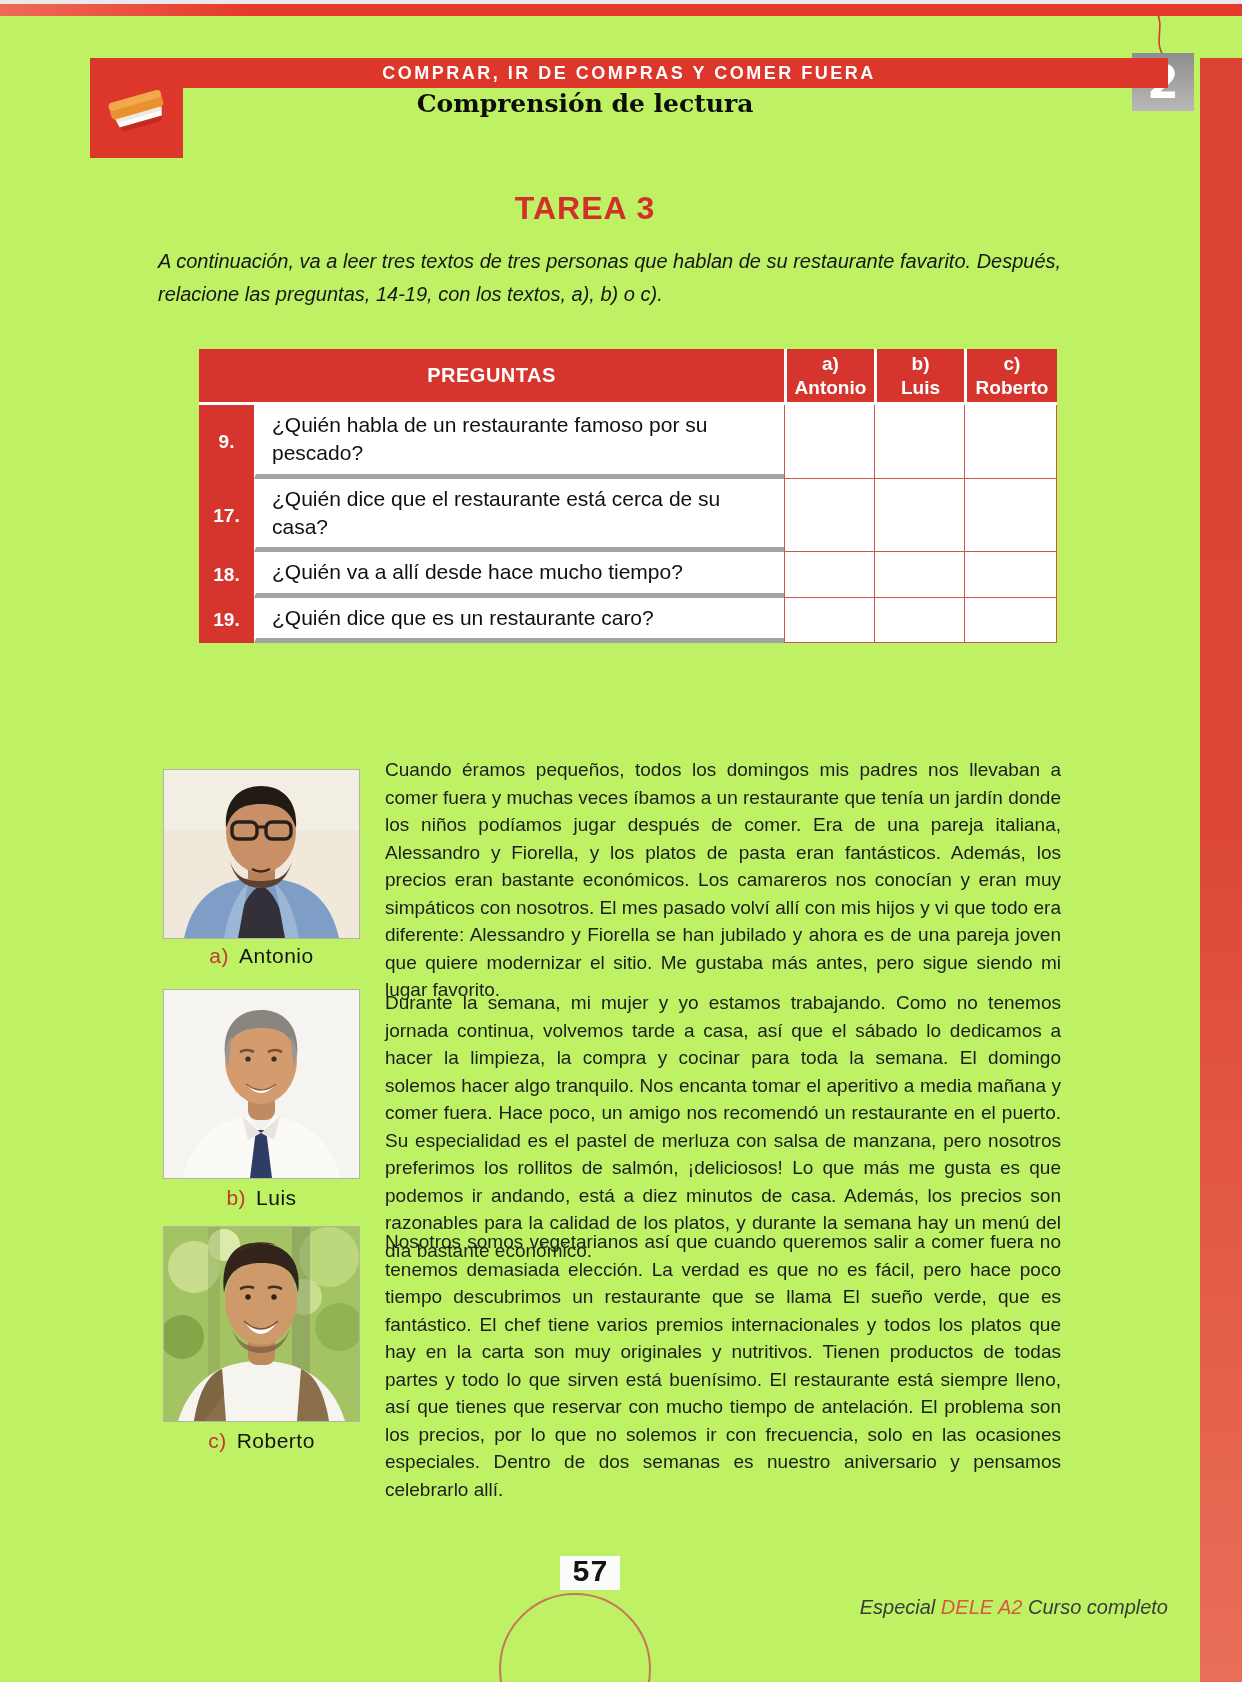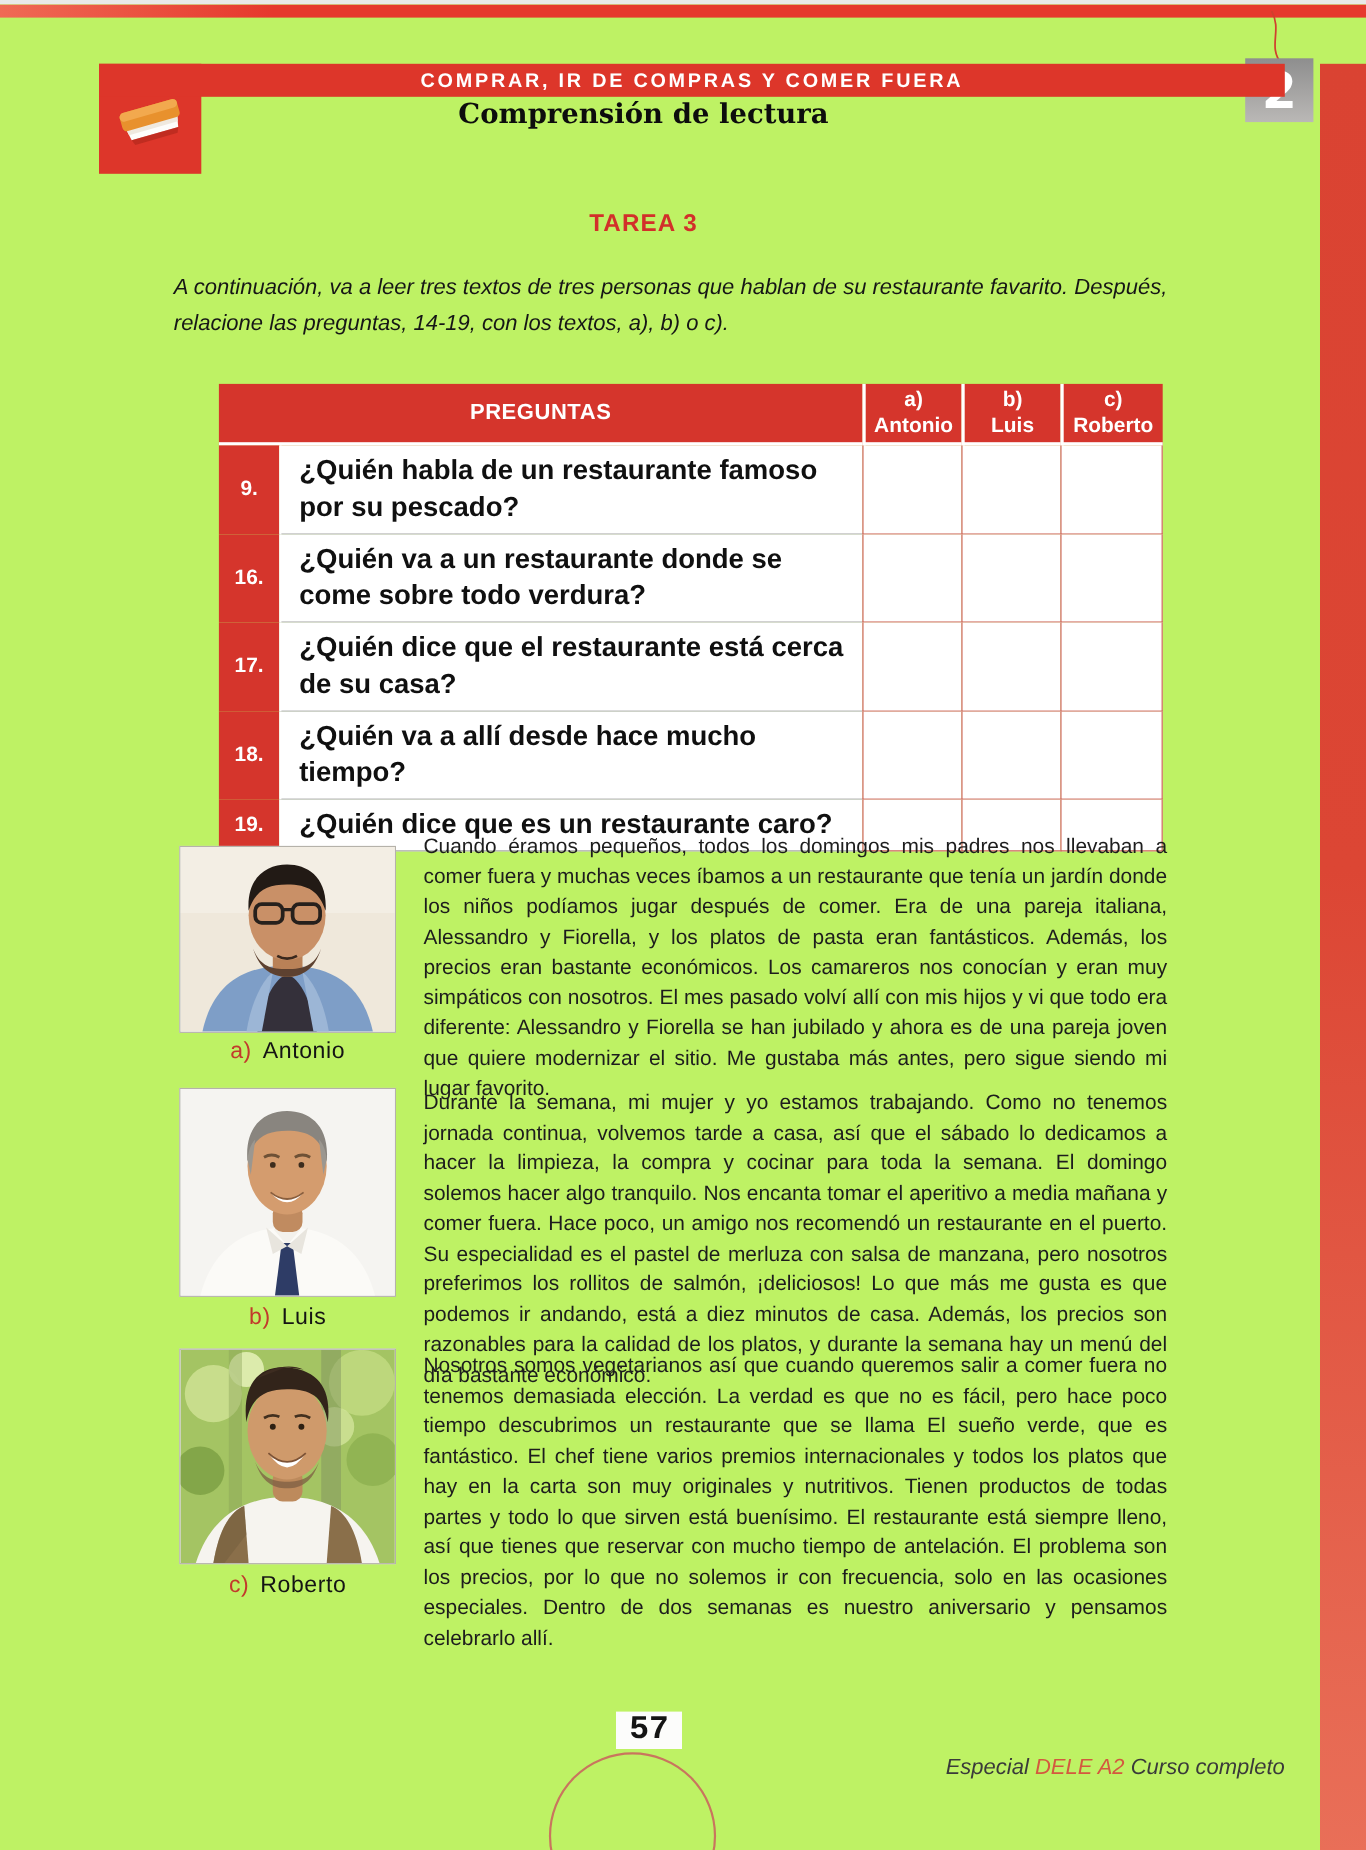--- a/index.html
+++ b/index.html
@@ -21,38 +21,38 @@
     color:#fff; font-weight:bold; font-size:46px; font-family:"DejaVu Sans",sans-serif; }
   .banner-left { position:absolute; left:90px; top:54px; width:93px; height:100px;
     background:#dd362a; display:flex; align-items:center; justify-content:center; }
   .banner-bar { position:absolute; left:90px; top:54px; width:1078px; height:30px;
     background:#dd362a; display:flex; align-items:center; justify-content:center; }
   .banner-bar span { color:#fff; font-weight:bold; font-size:18px; letter-spacing:2.5px; }
   .subtitle { position:absolute; left:185px; top:85px; width:800px; text-align:center;
     font-family:"DejaVu Serif", serif; font-weight:bold; font-size:25px; color:#0d0d0d; }
   
   .tarea { position:absolute; left:0; top:186px; width:1170px; text-align:center;
-    color:#d2302a; font-size:22px; font-weight:bold; letter-spacing:1px; }
+    color:#d2302a; font-size:32px; font-weight:bold; letter-spacing:1px; }
   .instructions { position:absolute; left:158px; top:241px; width:940px;
     font-style:italic; font-size:20px; line-height:33px; color:#161616; }
   
   .qtable { position:absolute; left:160px; top:345px; width:858px;padding-left:39px; }
   .t-hdr { display:grid; grid-template-columns:585px 90px 90px 93px; }
   .t-hdr > div { background:#d5352c; color:#fff; font-weight:bold;
     min-height:56px; display:flex; flex-direction:column; align-items:center;
     justify-content:center; border-bottom:3px solid #fff; }
   .t-hdr > div + div { border-left:3px solid #fff; }
   .t-hdr .h-preg { font-size:20px; letter-spacing:.5px; }
   .t-hdr .h-col { font-size:19px; line-height:1.25; }
   .t-row { display:grid; grid-template-columns:55px 530px 90px 90px 93px; }
   .num-cell { background:#d5352c; color:#fff; font-weight:bold; font-size:19px;
     display:flex; align-items:center; justify-content:center; }
   .q-cell { background:#fff; display:flex; align-items:center; padding:6px 10px 6px 16px;
-    font-size:25px; font-weight:700; line-height:1.35; color:#101010;
-    border-bottom:1px solid #a3a3a3; border-left:2px solid #fff; }
+    font-size:21px; font-weight:400; line-height:1.35; color:#101010;
+    border-bottom:5px solid #a3a3a3; border-left:2px solid #fff; }
   .a-cell { background:#fff; border-left:1px solid #c9584b;
     border-bottom:1px solid #c9584b; }
   .a-cell:last-child { border-right:1px solid #c9584b; }
   .row-tall  > .q-cell, .row-tall  > .a-cell, .row-tall  > .num-cell { min-height:58px; }
   .row-short > .q-cell, .row-short > .a-cell, .row-short > .num-cell { min-height:37px; }
   
   .photo { position:absolute; left:163px; width:197px; border:1px solid #b5b2aa;
     overflow:hidden; background:#eee; }
   .caption { position:absolute; left:163px; width:197px; text-align:center;
     font-size:21px; color:#141414; letter-spacing:.5px; }
@@ -114,27 +114,20 @@
       </div>
       <div class="h-col">
         <span>c)</span>
         <span>Roberto</span>
       </div>
     </div>
 
     <div class="t-row row-tall">
       <div class="num-cell">9.</div>
       <div class="q-cell">¿Quién habla de un restaurante famoso por su pescado?</div>
-      <div class="a-cell"></div>
-      <div class="a-cell"></div>
-      <div class="a-cell"></div>
-    </div>
-    <div class="t-row row-tall">
-      <div class="num-cell">16.</div>
-      <div class="q-cell">¿Quién va a un restaurante donde se come sobre todo verdura?</div>
       <div class="a-cell"></div>
       <div class="a-cell"></div>
       <div class="a-cell"></div>
     </div>
     <div class="t-row row-short">
       <div class="num-cell">17.</div>
       <div class="q-cell">¿Quién dice que el restaurante está cerca de su casa?</div>
       <div class="a-cell"></div>
       <div class="a-cell"></div>
       <div class="a-cell"></div>

